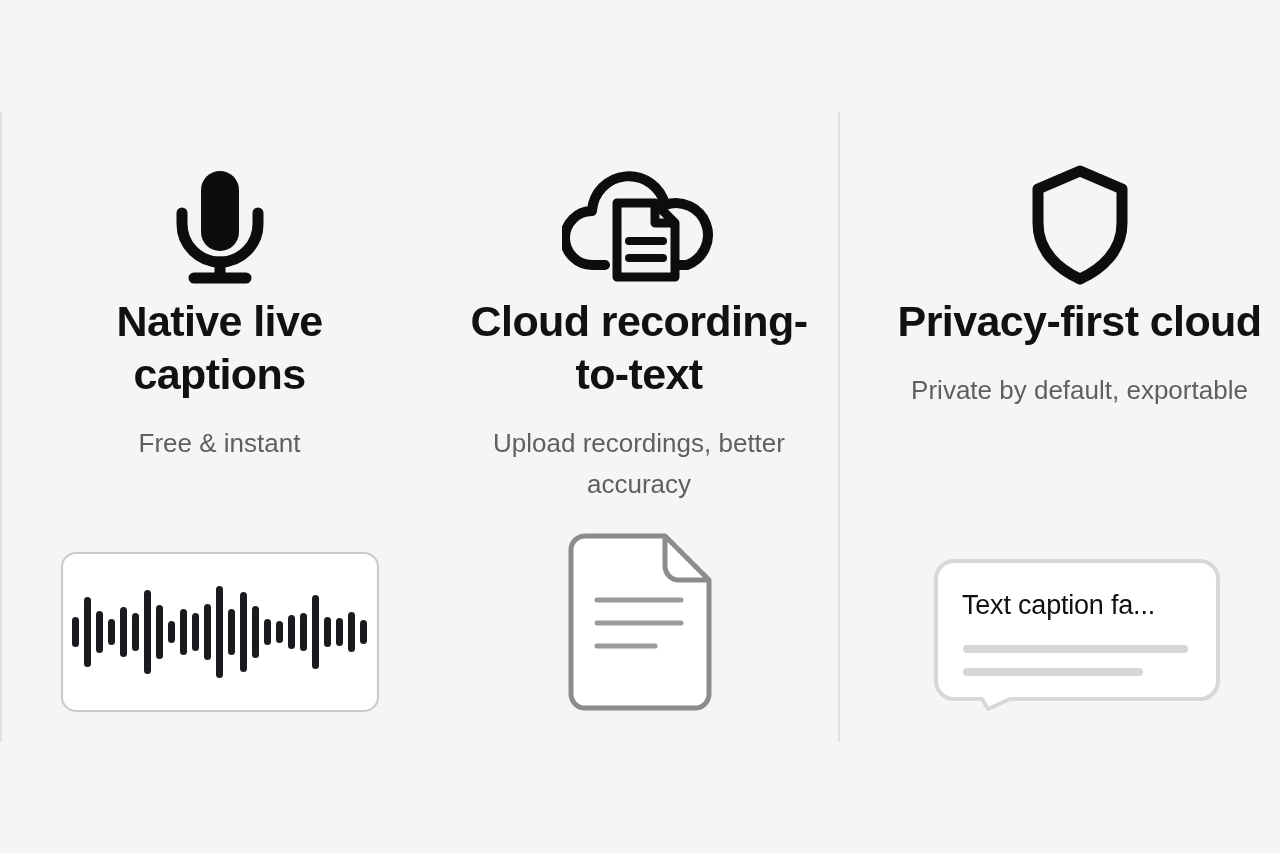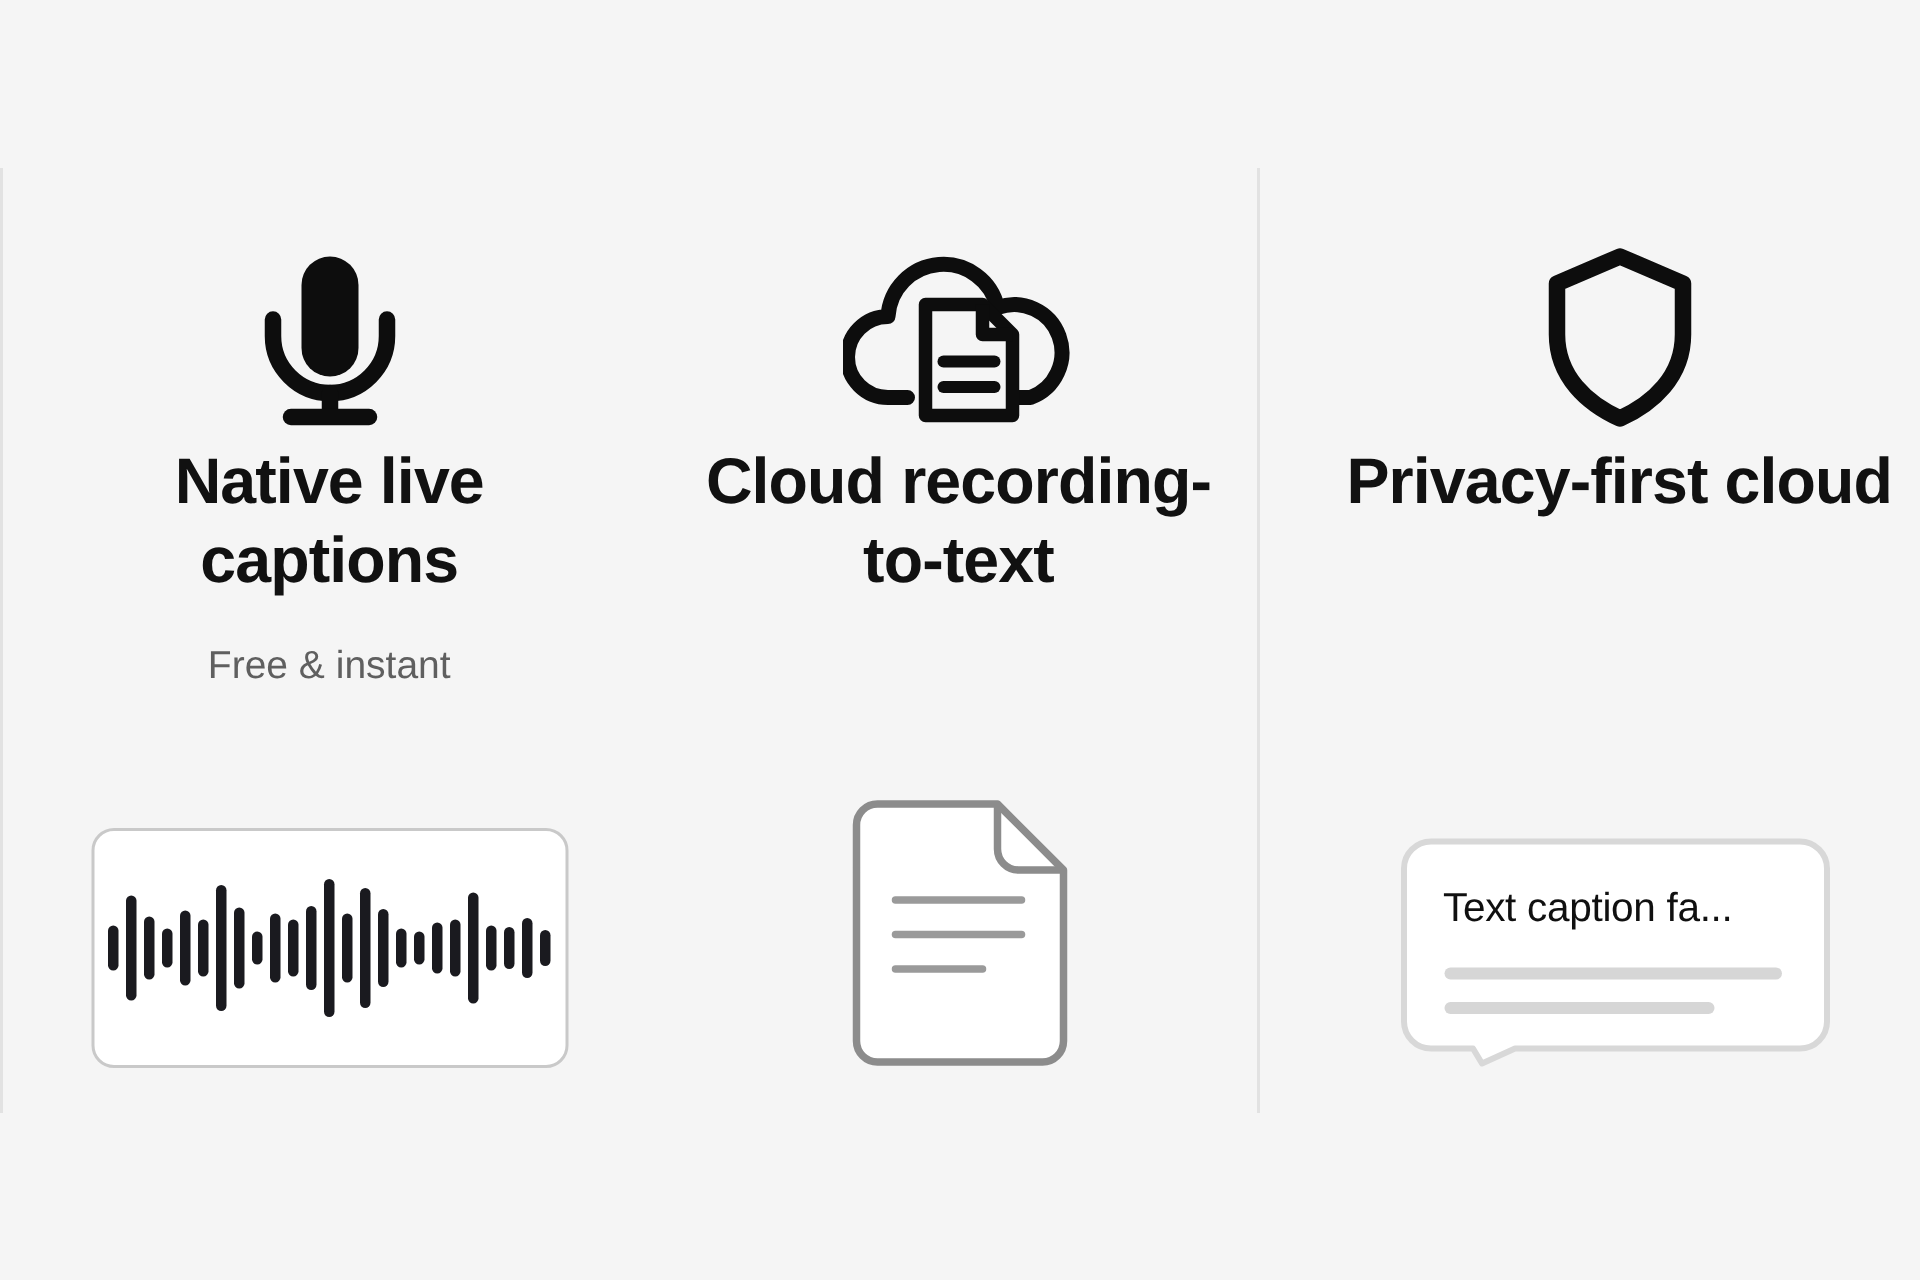--- a/index.html
+++ b/index.html
@@ -196,20 +196,21 @@
         <svg width="155" height="120" viewBox="0 0 155 120" aria-hidden="true">
           <path d="M43 100 H30 A27 27 0 0 1 30 46 A37 37 0 0 1 103 40 A29 29 0 0 1 125 100 H112" fill="none" stroke="#0d0d0d" stroke-width="10" stroke-linecap="round" stroke-linejoin="round"></path>
           <path d="M55 38 H93 L113 58 V112 H55 Z" fill="#f5f5f5" stroke="#0d0d0d" stroke-width="9" stroke-linejoin="round"></path>
           <path d="M93 38 V58 H113" fill="none" stroke="#0d0d0d" stroke-width="9" stroke-linejoin="round"></path>
           <line x1="67" y1="76" x2="101" y2="76" stroke="#0d0d0d" stroke-width="8" stroke-linecap="round"></line>
           <line x1="67" y1="93" x2="101" y2="93" stroke="#0d0d0d" stroke-width="8" stroke-linecap="round"></line>
         </svg>
       </div>
 
       <div class="feature-title">Cloud recording-to-text</div>
+      <div class="feature-sub">Upload recordings, better accuracy</div>
 
       <div class="visual">
         <div class="doc-graphic">
           <svg width="165" height="180" viewBox="0 0 165 180" aria-hidden="true">
             <path d="M14 18 a14 14 0 0 1 14 -14 H108 L152 48 V162 a14 14 0 0 1 -14 14 H28 a14 14 0 0 1 -14 -14 Z" fill="#ffffff" stroke="#8c8c8c" stroke-width="5" stroke-linejoin="round"></path>
             <path d="M108 4 V34 a14 14 0 0 0 14 14 H152" fill="none" stroke="#8c8c8c" stroke-width="5" stroke-linejoin="round"></path>
             <line x1="40" y1="68" x2="124" y2="68" stroke="#9a9a9a" stroke-width="5" stroke-linecap="round"></line>
             <line x1="40" y1="91" x2="124" y2="91" stroke="#9a9a9a" stroke-width="5" stroke-linecap="round"></line>
             <line x1="40" y1="114" x2="98" y2="114" stroke="#9a9a9a" stroke-width="5" stroke-linecap="round"></line>
           </svg>
@@ -219,20 +220,21 @@
 
     <div class="column col-3">
 
       <div class="icon-wrap">
         <svg width="100" height="120" viewBox="0 0 100 120" aria-hidden="true">
           <path d="M50 6 L92 24 V58 C92 86 72 104 50 114 C28 104 8 86 8 58 V24 Z" fill="none" stroke="#0d0d0d" stroke-width="11" stroke-linejoin="round"></path>
         </svg>
       </div>
 
       <div class="feature-title">Privacy-first cloud</div>
+      <div class="feature-sub">Private by default, exportable</div>
 
       <div class="visual">
         <div class="bubble-graphic">
           <svg width="295" height="155" viewBox="0 0 295 155" aria-hidden="true" style="position:absolute;left:0;top:0;">
             <path d="M22 4 H268 a18 18 0 0 1 18 18 V124 a18 18 0 0 1 -18 18 H78 L56 152 L50 142 H22 a18 18 0 0 1 -18 -18 V22 a18 18 0 0 1 18 -18 Z" fill="#ffffff" stroke="#d8d8d8" stroke-width="4" stroke-linejoin="round"></path>
           </svg>
           <div class="bubble-text">Text caption fa...</div>
           <div class="bubble-line bubble-line-1"></div>
           <div class="bubble-line bubble-line-2"></div>
         </div>

